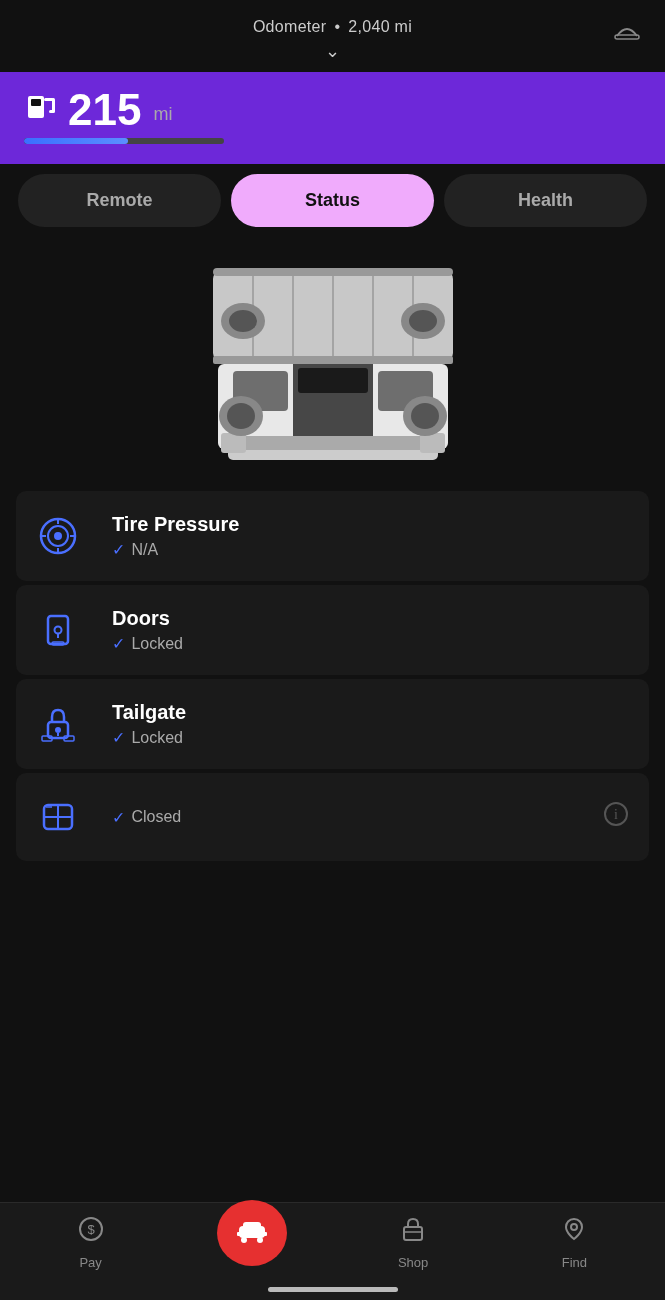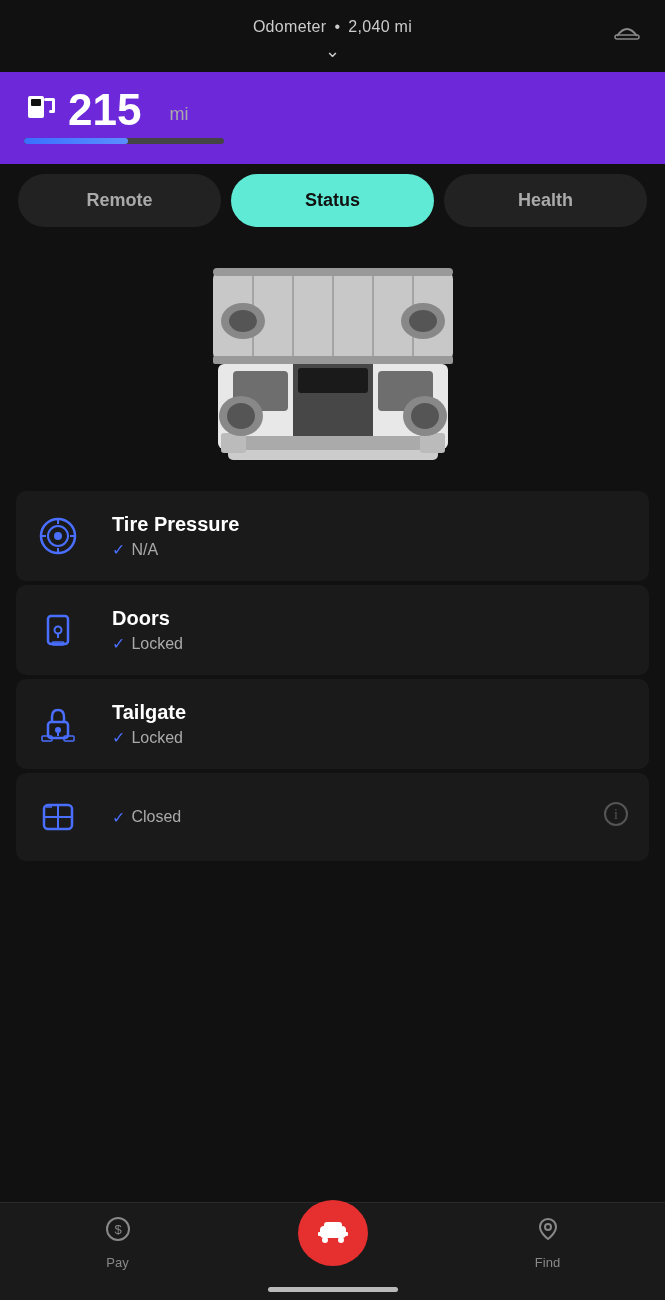--- a/index.html
+++ b/index.html
@@ -62,21 +62,21 @@
       font-size: 44px;
       font-weight: 700;
       color: #fff;
       line-height: 1;
     }
     .fuel-unit {
       font-size: 18px;
       color: #aaa;
       font-weight: 400;
       margin-top: 8px;
-      margin-left: 18px;
+      margin-left: 2px;
     }
     .distance-label {
       font-size: 15px;
       color: #ccc;
       margin-bottom: 8px;
     }
     .progress-bar-bg {
       width: 200px;
       height: 6px;
       background: #444;
@@ -104,21 +104,21 @@
       text-align: center;
       font-size: 18px;
       font-weight: 600;
       cursor: pointer;
       background: #222;
       color: #aaa;
       border: none;
       outline: none;
     }
     .tab.active {
-      background: #5eead4;
+      background: #f0abfc;
       color: #111;
     }
 
     
     .vehicle-area {
       display: flex;
       justify-content: center;
       align-items: center;
       padding: 20px 0 30px;
       background: #111;
@@ -439,20 +439,30 @@
         <rect x="4" y="8" width="26" height="12" rx="4" fill="white"></rect>
         <rect x="8" y="4" width="18" height="8" rx="3" fill="white"></rect>
         <circle cx="9" cy="22" r="3" fill="white"></circle>
         <circle cx="25" cy="22" r="3" fill="white"></circle>
         <rect x="2" y="14" width="4" height="4" rx="1" fill="white"></rect>
         <rect x="28" y="14" width="4" height="4" rx="1" fill="white"></rect>
       </svg>
     </div>
   </div>
 
+  <div class="nav-item">
+    <div class="nav-icon">
+      <svg width="28" height="28" viewBox="0 0 28 28" fill="none">
+        <rect x="5" y="12" width="18" height="13" rx="2" stroke="#888" stroke-width="2" fill="none"></rect>
+        <path d="M9 12 V9 Q9 4 14 4 Q19 4 19 9 V12" stroke="#888" stroke-width="2" fill="none"></path>
+        <line x1="5" y1="17" x2="23" y2="17" stroke="#888" stroke-width="1.5"></line>
+      </svg>
+    </div>
+    <span class="nav-label">Shop</span>
+  </div>
 
   <div class="nav-item">
     <div class="nav-icon">
       <svg width="28" height="28" viewBox="0 0 28 28" fill="none">
         <path d="M14 4 C9 4 6 8 6 12 C6 18 14 24 14 24 C14 24 22 18 22 12 C22 8 19 4 14 4Z" stroke="#888" stroke-width="2" fill="none"></path>
         <circle cx="14" cy="12" r="3" stroke="#888" stroke-width="2" fill="none"></circle>
       </svg>
     </div>
     <span class="nav-label">Find</span>
   </div>

